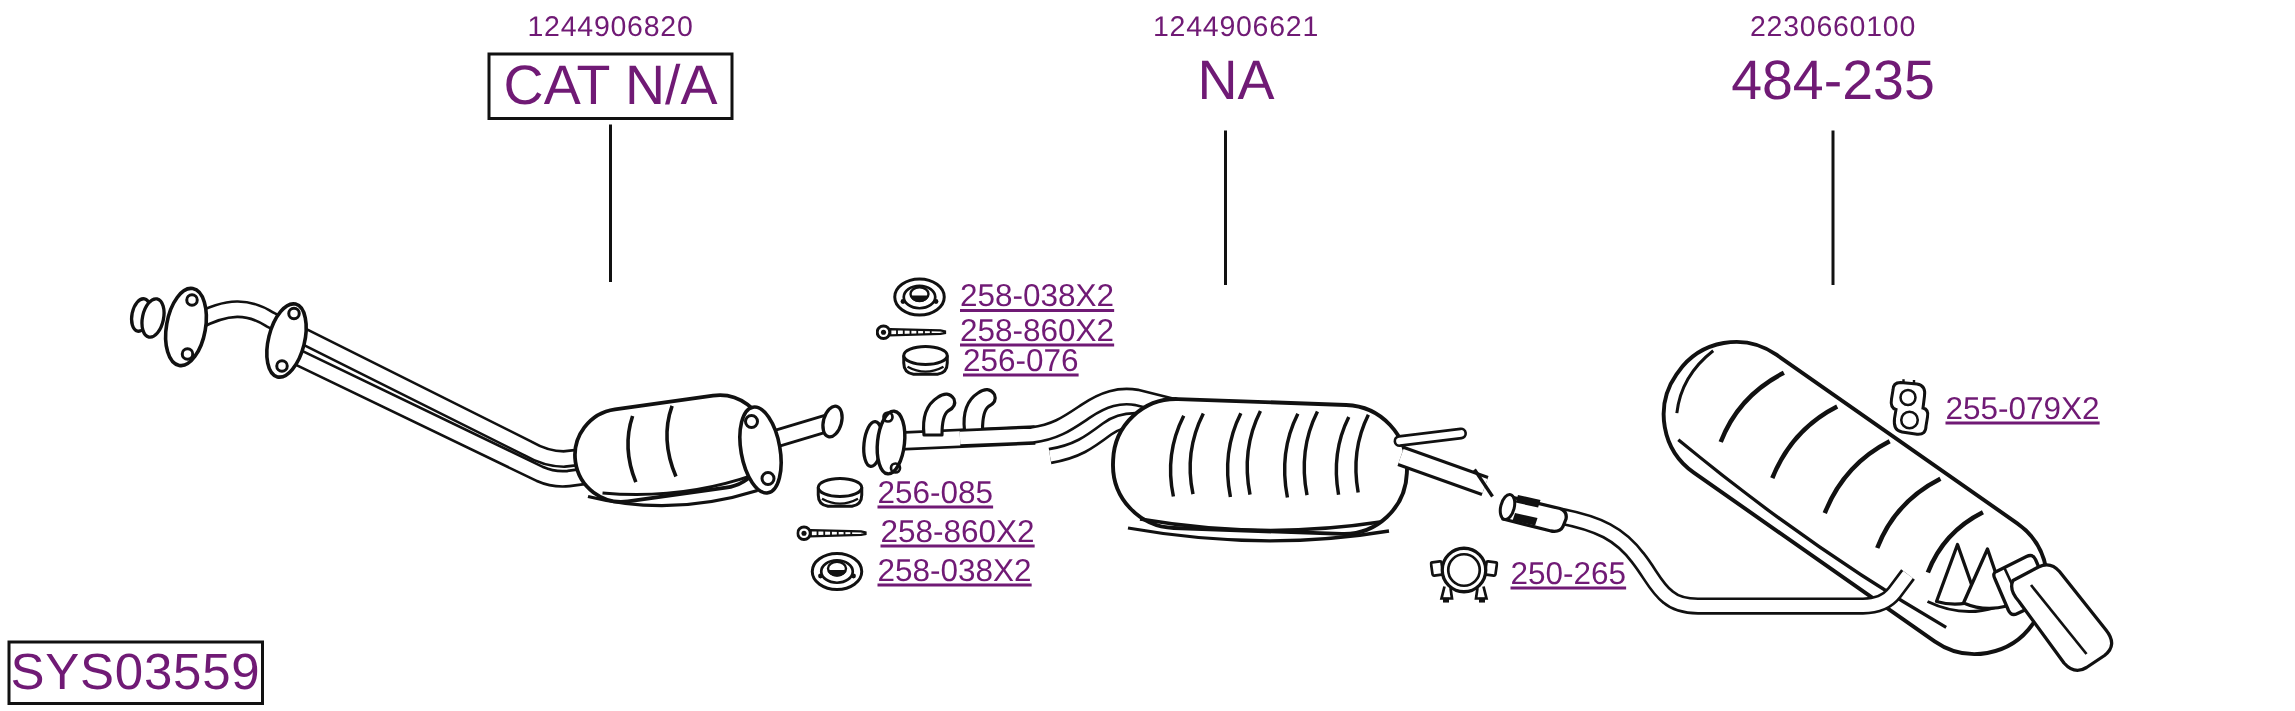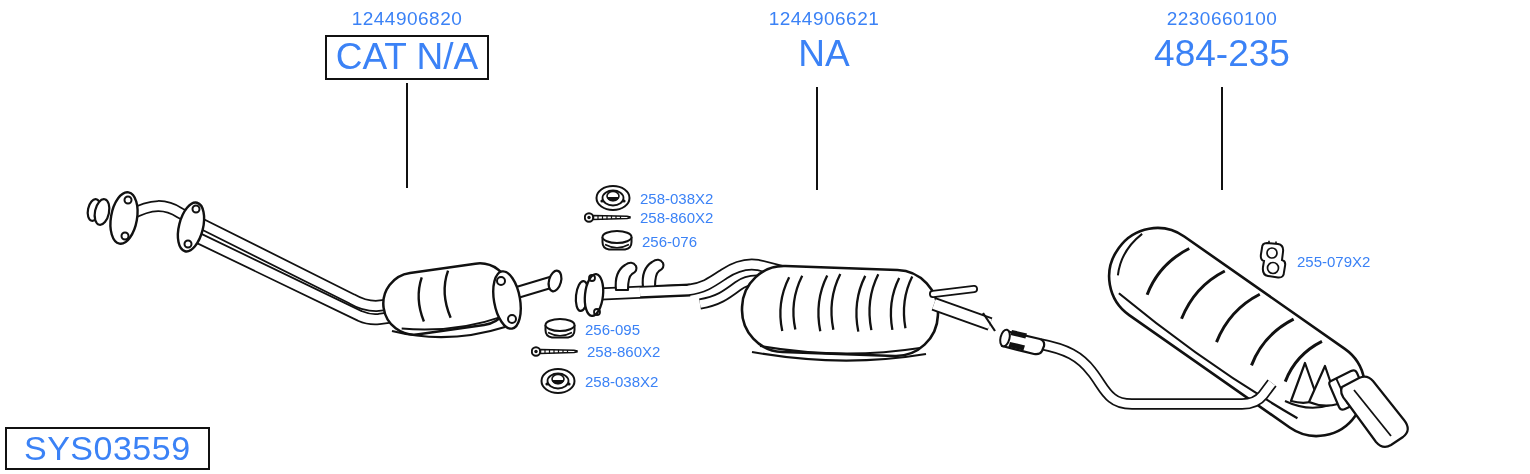--- a/index.html
+++ b/index.html
@@ -1,30 +1,30 @@
 <!DOCTYPE html>
 <html><head>
 <meta charset="utf-8">
 <style>
   html,body{margin:0;padding:0;background:#fff;}
   .stage{
     position:relative;width:1530px;height:474px;background:#fff;overflow:hidden;
-    font-family:"Liberation Sans", sans-serif;color:#3b82f6;
+    font-family:"Liberation Sans", sans-serif;color:#701a75;
   }
   .art{position:absolute;left:0;top:0;}
   .hdr{position:absolute;text-align:center;}
   .hdr .num{font-size:19px;line-height:22px;letter-spacing:0.5px;}
   .hdr .lbl{font-size:37px;line-height:1.05;display:inline-block;margin-top:5px;white-space:nowrap;}
   .hdr .boxed{border:2.5px solid #111;padding:1px 9px;}
   .callout{position:absolute;display:flex;align-items:center;gap:8px;white-space:nowrap;}
-  .callout .cl{font-size:15px;}
+  .callout .cl{font-size:21px;text-decoration:underline;}
   .callout .ic{display:inline-flex;}
   .sysbox{
     position:absolute;left:5px;top:427px;border:2.5px solid #111;
-    font-size:34px;line-height:39px;padding:0 17px;letter-spacing:0.5px;
+    font-size:34px;line-height:39px;padding:0 0;letter-spacing:0.5px;
   }
 </style>
 </head>
 <body>
 
 <div class="stage">
 
   <svg class="art" width="1530" height="474" viewBox="0 0 1530 474" fill="none" stroke="#111" stroke-linejoin="round">
 
     <g stroke-width="2">
@@ -186,21 +186,21 @@
   </div>
 
   <div class="callout" style="left:543px;top:317px">
     <span class="ic">
       <svg width="34" height="24" viewBox="0 0 34 24" fill="none" stroke="#111">
         <path d="M2.5,8 L2.5,13 Q2.5,19.5 9,20.5 L25,20.5 Q31.5,19.5 31.5,13 L31.5,8" fill="#fff" stroke-width="2"></path>
         <path d="M5,15.5 Q17,22 29,15.5" stroke-width="1.6"></path>
         <ellipse cx="17" cy="8" rx="14.5" ry="6" fill="#fff" stroke-width="2"></ellipse>
       </svg>
     </span>
-    <span class="cl">256-095</span>
+    <span class="cl">256-085</span>
   </div>
 
   <div class="callout" style="left:531px;top:343px">
     <span class="ic">
       <svg width="48" height="13" viewBox="0 0 48 13" fill="none" stroke="#111">
         <circle cx="5" cy="6.5" r="4.2" stroke-width="2"></circle>
         <circle cx="5" cy="6.5" r="1.7" fill="#111" stroke="none"></circle>
         <path d="M9.5,4.4 L43,5.2 L46,5.9 L46,7 L43,7.6 L9.5,8.6 Z" fill="#fff" stroke-width="1.5"></path>
         <path d="M14,4.6 V8.4 M18.5,4.6 V8.3 M23,4.8 V8.2 M27.5,4.8 V8.1 M32,5 V8 M36.5,5 V7.9" stroke-width="1.2"></path>
       </svg>
@@ -215,22 +215,37 @@
         <ellipse cx="19" cy="14" rx="10.5" ry="7.5" stroke-width="1.8"></ellipse>
         <ellipse cx="19" cy="12" rx="6" ry="4.5" stroke-width="1.6"></ellipse>
         <path d="M13,13 a6,4.5 0 0 0 12,0 z" fill="#111" stroke="none"></path>
         <circle cx="8" cy="17" r="1.6" fill="#111" stroke="none"></circle>
         <circle cx="30" cy="17" r="1.6" fill="#111" stroke="none"></circle>
       </svg>
     </span>
     <span class="cl">258-038X2</span>
   </div>
 
-
-  <div class="callout" style="left:1257px;top:240px">
+  <div class="callout" style="left:953px;top:363px">
+    <span class="ic">
+      <svg width="46" height="40" viewBox="0 0 46 40" fill="none" stroke="#111">
+        <rect x="1.5" y="11.5" width="7" height="9" rx="1" transform="rotate(-8 5 16)" fill="#fff" stroke-width="1.8"></rect>
+        <rect x="37.5" y="11.5" width="7" height="9" rx="1" transform="rotate(8 41 16)" fill="#fff" stroke-width="1.8"></rect>
+        <path d="M10,28 L8,36 L15,36 L14,29" fill="#fff" stroke-width="1.8"></path>
+        <path d="M36,28 L38,36 L31,36 L32,29" fill="#fff" stroke-width="1.8"></path>
+        <rect x="9" y="35.5" width="4" height="3.2" fill="#111" stroke="none"></rect>
+        <rect x="33" y="35.5" width="4" height="3.2" fill="#111" stroke="none"></rect>
+        <circle cx="23" cy="17" r="14.5" fill="#fff" stroke-width="2.2"></circle>
+        <circle cx="23" cy="17" r="10.5" stroke-width="1.8"></circle>
+      </svg>
+    </span>
+    <span class="cl">250-265</span>
+  </div>
+
+  <div class="callout" style="left:1257px;top:252px">
     <span class="ic">
       <svg width="32" height="42" viewBox="0 0 32 42" fill="none" stroke="#111">
         <path d="M10,3 Q5,3 5,8 L4,14 Q3,20 7,21 L6,27 Q5,35 11,36 L21,37.5 Q27,38 27,32 L28,26 Q29,21 25,20 L26,12 Q27,5 21,4 Z" fill="#fff" stroke-width="2"></path>
         <circle cx="15" cy="13" r="5" stroke-width="1.7"></circle>
         <circle cx="16" cy="28" r="5.5" stroke-width="1.7"></circle>
         <path d="M12,3 L12,0.8 M19,3.6 L19,1.4" stroke-width="1.6"></path>
       </svg>
     </span>
     <span class="cl">255-079X2</span>
   </div>

